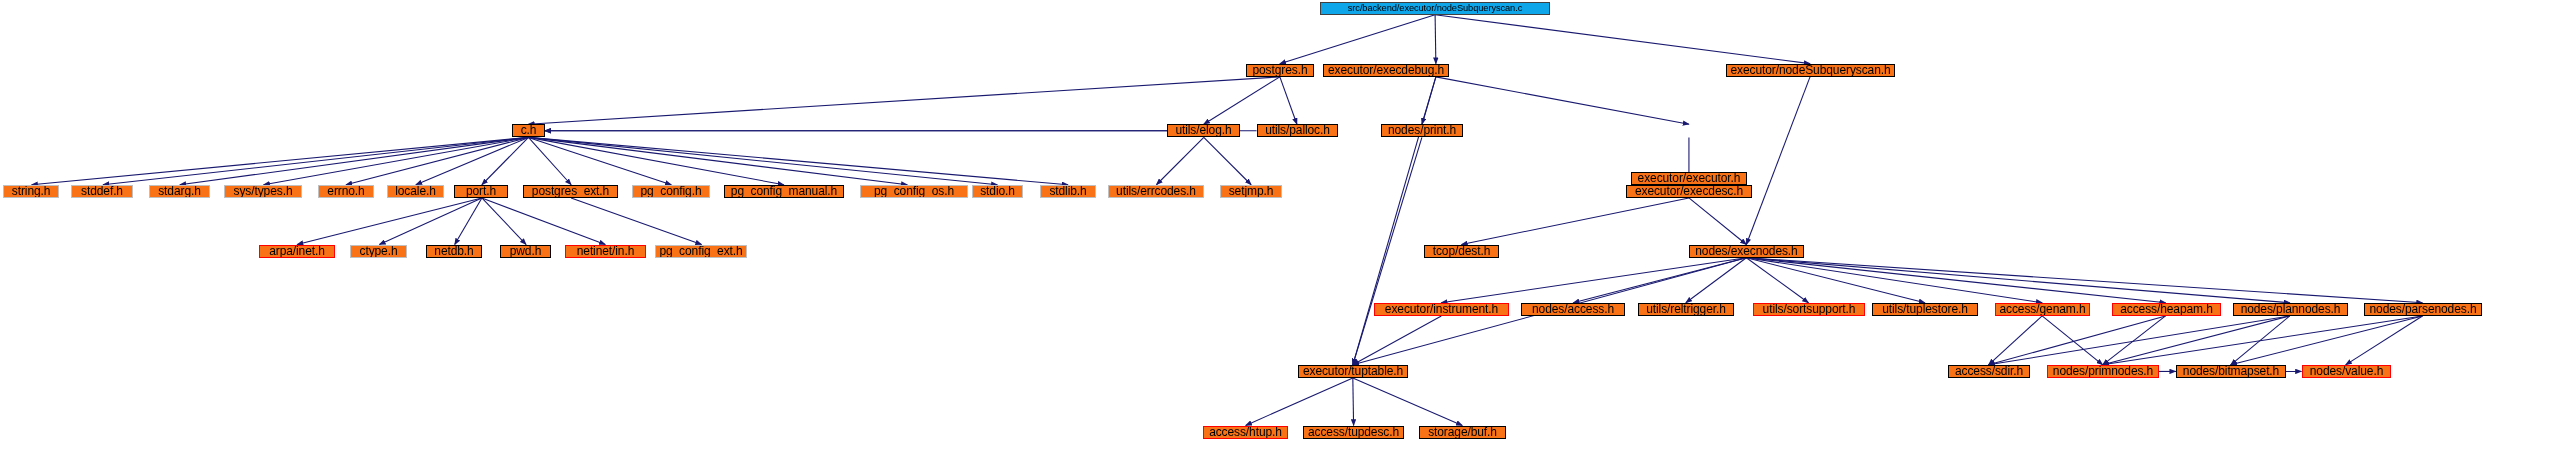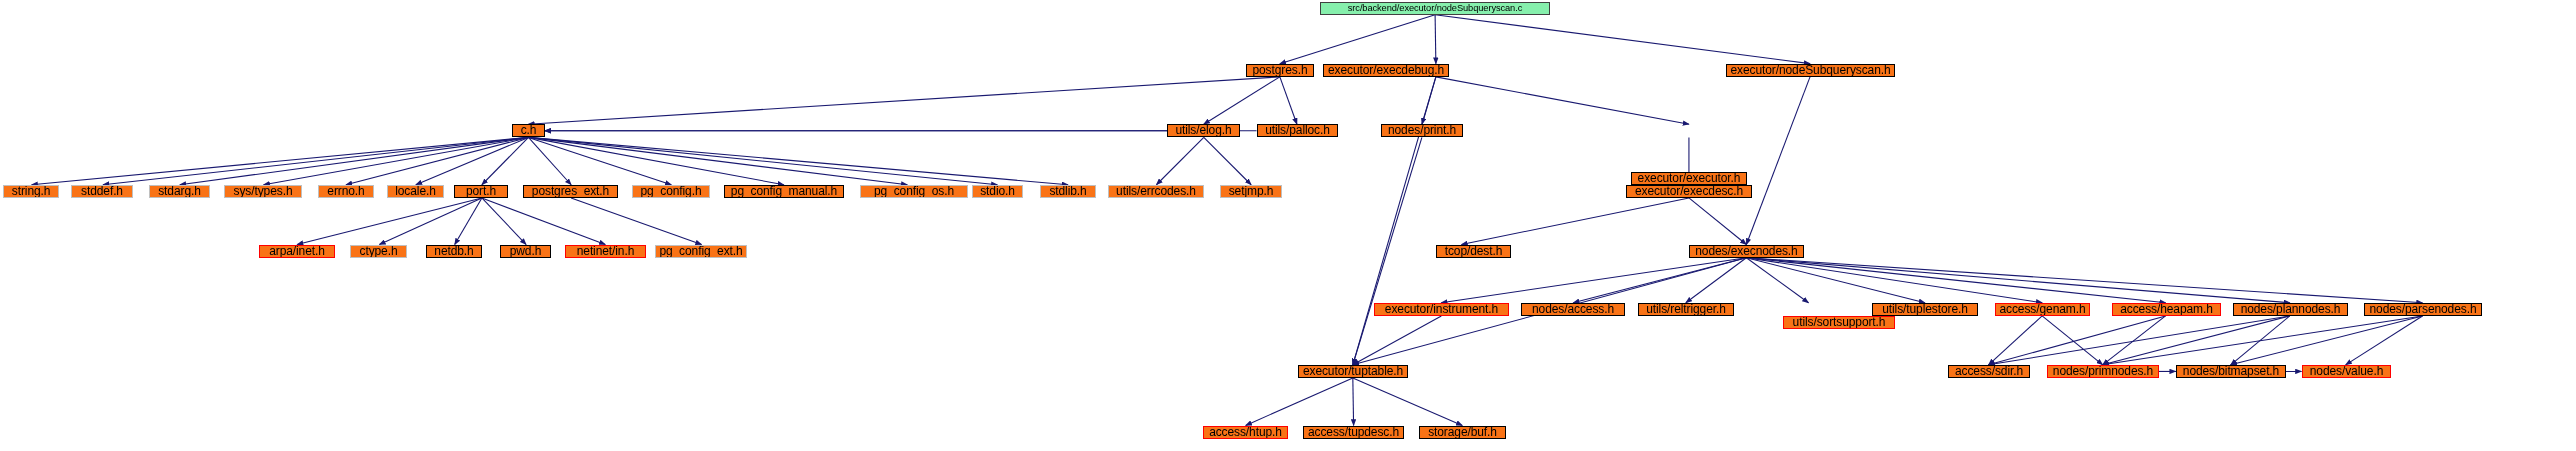--- a/index.html
+++ b/index.html
@@ -22,21 +22,21 @@
     font-size:12px;
     color:#000000;
     background:#f97316;
     border:0.8px solid #000000;
     white-space:nowrap;
     overflow:hidden;
     z-index:5;
     letter-spacing:-0.1px;
   }
   .node.root{
-    background:#86efac;
+    background:#0ea5e9;
     border:0.8px solid #404040;
     font-size:9.3px;
   }
   .node.ext{
     border:0.8px solid #c0c0c0;
   }
   .node.red{
     border:0.8px solid #ff0000;
   }
 </style>
@@ -140,27 +140,27 @@
       <div class="node ext" style="left: 972px; top: 185px; width: 51px;">stdio.h</div>
       <div class="node ext" style="left: 1040px; top: 185px; width: 56px;">stdlib.h</div>
       <div class="node ext" style="left: 1108px; top: 185px; width: 96px;">utils/errcodes.h</div>
       <div class="node ext" style="left: 1220px; top: 185px; width: 62px;">setjmp.h</div>
       <div class="node red" style="left: 259px; top: 245px; width: 76px;">arpa/inet.h</div>
       <div class="node ext" style="left: 350px; top: 245px; width: 57px;">ctype.h</div>
       <div class="node" style="left: 426px; top: 245px; width: 56px;">netdb.h</div>
       <div class="node" style="left: 500px; top: 245px; width: 51px;">pwd.h</div>
       <div class="node red" style="left: 565px; top: 245px; width: 81px;">netinet/in.h</div>
       <div class="node ext" style="left: 655px; top: 245px; width: 92px;">pg_config_ext.h</div>
-      <div class="node" style="left: 1424px; top: 245px; width: 75px; margin-left: 12px;">tcop/dest.h</div>
+      <div class="node" style="left: 1424px; top: 245px; width: 75px;">tcop/dest.h</div>
       <div class="node" style="left: 1689px; top: 245px; width: 115px;">nodes/execnodes.h</div>
       <div class="node" style="left: 1626px; top: 185px; width: 126px;">executor/execdesc.h</div>
       <div class="node red" style="left: 1374px; top: 303px; width: 135px;">executor/instrument.h</div>
       <div class="node" style="left: 1521px; top: 303px; width: 104px;">nodes/access.h</div>
       <div class="node" style="left: 1638px; top: 303px; width: 96px;">utils/reltrigger.h</div>
-      <div class="node red" style="left: 1753px; top: 316px; width: 112px; margin-left: 30px;">utils/sortsupport.h</div>
+      <div class="node red" style="left: 1753px; top: 303px; width: 112px;">utils/sortsupport.h</div>
       <div class="node" style="left: 1872px; top: 303px; width: 106px;">utils/tuplestore.h</div>
       <div class="node red" style="left: 1995px; top: 303px; width: 95px;">access/genam.h</div>
       <div class="node red" style="left: 2112px; top: 303px; width: 109px;">access/heapam.h</div>
       <div class="node" style="left: 2233px; top: 303px; width: 115px;">nodes/plannodes.h</div>
       <div class="node" style="left: 2364px; top: 303px; width: 118px;">nodes/parsenodes.h</div>
       <div class="node" style="left: 1948px; top: 365px; width: 82px;">access/sdir.h</div>
       <div class="node red" style="left: 2047px; top: 365px; width: 112px;">nodes/primnodes.h</div>
       <div class="node" style="left: 2176px; top: 365px; width: 110px;">nodes/bitmapset.h</div>
       <div class="node red" style="left: 2302px; top: 365px; width: 89px;">nodes/value.h</div>
       <div class="node" style="left: 1298px; top: 365px; width: 110px;">executor/tuptable.h</div>

